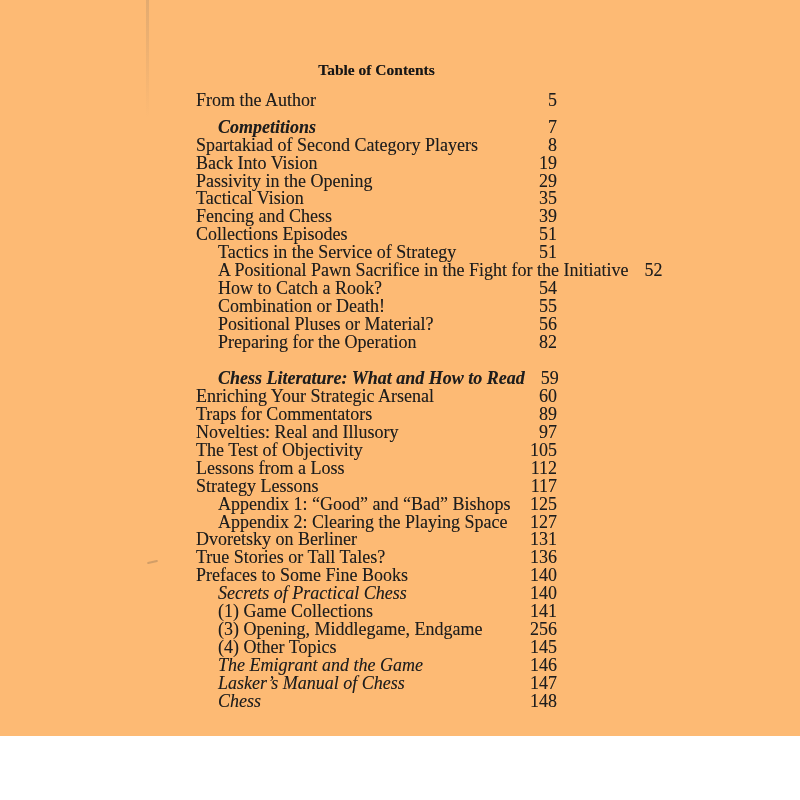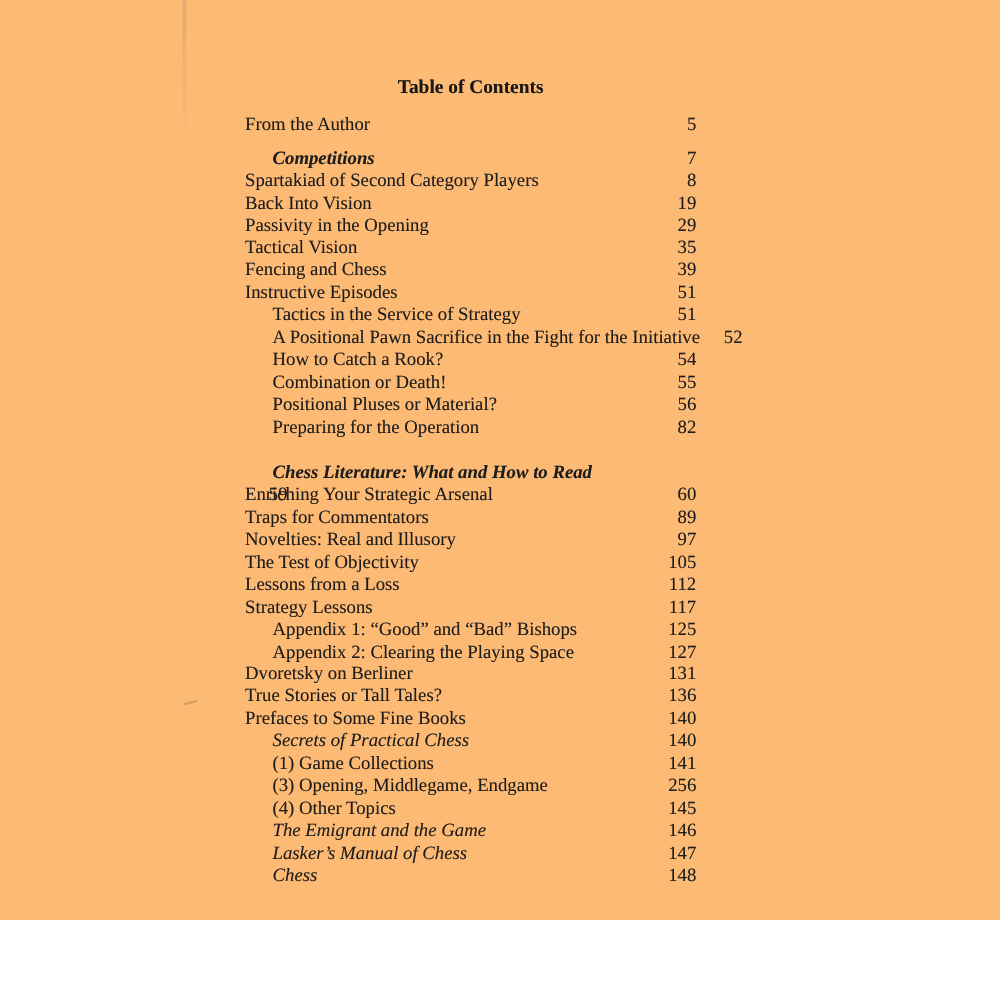--- a/index.html
+++ b/index.html
@@ -30,21 +30,21 @@
   .toc-list {
     position: absolute;
     top: 92px;
     left: 196px;
     width: 361px;
   }
   .toc-row {
     display: flex;
     align-items: baseline;
     height: 17.9px;
-    font-size: 15px;
+    font-size: 18px;
     line-height: 17.9px;
     color: #1d1d1d;
     text-shadow: 0 0 0.5px rgba(30,30,30,0.4);
     white-space: nowrap;
   }
   .toc-row .toc-label { flex: 1 1 auto; overflow: visible; }
   .toc-row .toc-page  { flex: 0 0 auto; min-width: 34px; text-align: right; }
   .toc-row.indent-1 .toc-label { padding-left: 22px; }
   .toc-row.style-section .toc-label { font-weight: 700; font-style: italic; }
   .toc-row.style-italic  .toc-label { font-style: italic; }
@@ -123,21 +123,21 @@
       </div>
       <div class="toc-row style-normal indent-0">
         <span class="toc-label">Tactical Vision</span>
         <span class="toc-page">35</span>
       </div>
       <div class="toc-row style-normal indent-0">
         <span class="toc-label">Fencing and Chess</span>
         <span class="toc-page">39</span>
       </div>
       <div class="toc-row style-normal indent-0">
-        <span class="toc-label">Instructive Episodes</span>
+        <span class="toc-label">Collections Episodes</span>
         <span class="toc-page">51</span>
       </div>
       <div class="toc-row style-normal indent-1">
         <span class="toc-label">Tactics in the Service of Strategy</span>
         <span class="toc-page">51</span>
       </div>
       <div class="toc-row style-normal indent-1">
         <span class="toc-label">A Positional Pawn Sacrifice in the Fight for the Initiative</span>
         <span class="toc-page">52</span>
       </div>
@@ -150,21 +150,21 @@
         <span class="toc-page">55</span>
       </div>
       <div class="toc-row style-normal indent-1">
         <span class="toc-label">Positional Pluses or Material?</span>
         <span class="toc-page">56</span>
       </div>
       <div class="toc-row style-normal indent-1">
         <span class="toc-label">Preparing for the Operation</span>
         <span class="toc-page">82</span>
       </div>
-      <div class="toc-row style-section indent-1" style="margin-top: 19px; flex-direction: column;">
+      <div class="toc-row style-section indent-1" style="margin-top: 19px;">
         <span class="toc-label">Chess Literature: What and How to Read</span>
         <span class="toc-page">59</span>
       </div>
       <div class="toc-row style-normal indent-0">
         <span class="toc-label">Enriching Your Strategic Arsenal</span>
         <span class="toc-page">60</span>
       </div>
       <div class="toc-row style-normal indent-0">
         <span class="toc-label">Traps for Commentators</span>
         <span class="toc-page">89</span>

